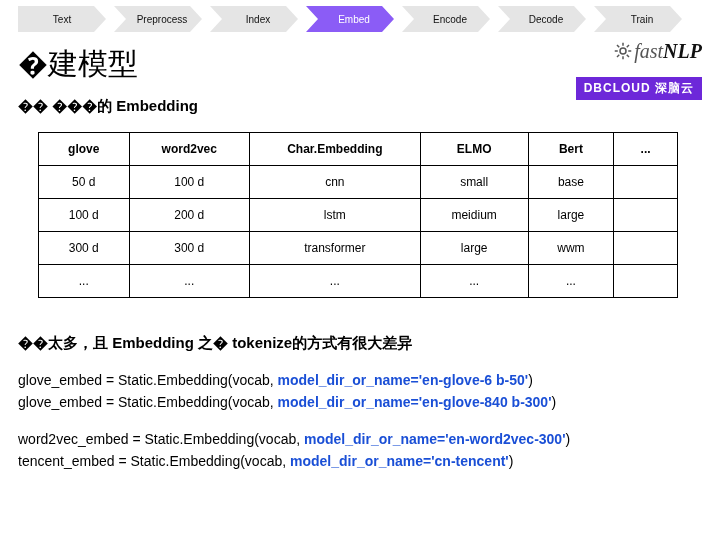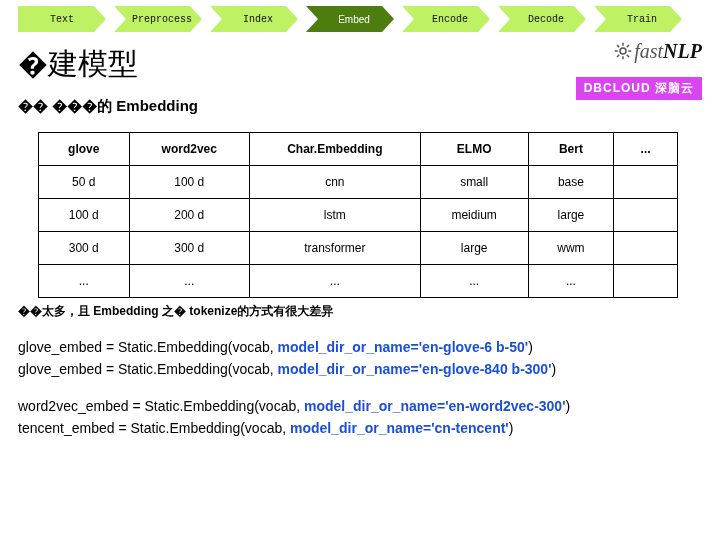--- a/index.html
+++ b/index.html
@@ -23,64 +23,64 @@
     margin-right: 8px;
     font-size: 10px;
     color: #111;
     display: flex;
     align-items: center;
     justify-content: center;
     padding-left: 8px;
     clip-path: polygon(0 0, calc(100% - 12px) 0, 100% 50%, calc(100% - 12px) 100%, 0 100%, 12px 50%);
   }
   .chev.first { clip-path: polygon(0 0, calc(100% - 12px) 0, 100% 50%, calc(100% - 12px) 100%, 0 100%); padding-left:0; }
-  .chev.light { background: #bef264; font-family: Liberation Mono, monospace; }
-  .chev.dark  { background: #4d7c0f; color: #fff; }
+  .chev.light { background: #e5e5e5; }
+  .chev.dark  { background: #8b5cf6; color: #fff; }
   .title {
     font-size: 30px;
     font-weight: normal;
     margin: 10px 0 0 18px;
   }
   .subtitle {
     font-size: 15px;
     font-weight: bold;
     margin: 10px 0 16px 18px;
   }
   .brand-right {
     position: absolute;
     right: 18px; top: 40px;
     text-align: right;
   }
   .brand-right .fast { font-size: 20px; font-style: italic; font-family: Georgia, serif; }
   .brand-right .fast .f { color:#555; }
   .brand-right .fast .nlp { color:#111; font-weight:bold;text-align:center; }
   .brand-right .dbcloud {
     margin-top: 14px;
-    background: #d946ef; color:#fff;
+    background: #6d28d9; color:#fff;
     font-size: 12px; font-weight:bold;
     padding: 3px 8px;
     letter-spacing: 1px;
     display: inline-block;
   }
   table.emb {
     margin: 14px 18px 0 38px;
     border-collapse: collapse;
     width: 640px;
     font-size: 12px;
   }
   table.emb th, table.emb td {
     border: 1px solid #000;
     padding: 9px 20px;
     text-align: center;
     font-weight: normal;
   }
   table.emb th { font-weight: bold; }
   .note {
-    font-size: 12px; font-weight: bold;
-    margin: 4px 0 0 18px;
+    font-size: 15px; font-weight: bold;
+    margin: 34px 0 0 18px;
   }
   .code {
     margin: 16px 0 0 18px;
     font-size: 14px;
     line-height: 1.6;
   }
   .code .black { color:#000; }
   .code .blue  { color:#1a4fd6; font-weight: bold; }
   .code-block + .code-block { margin-top: 14px; }
   .gear {

